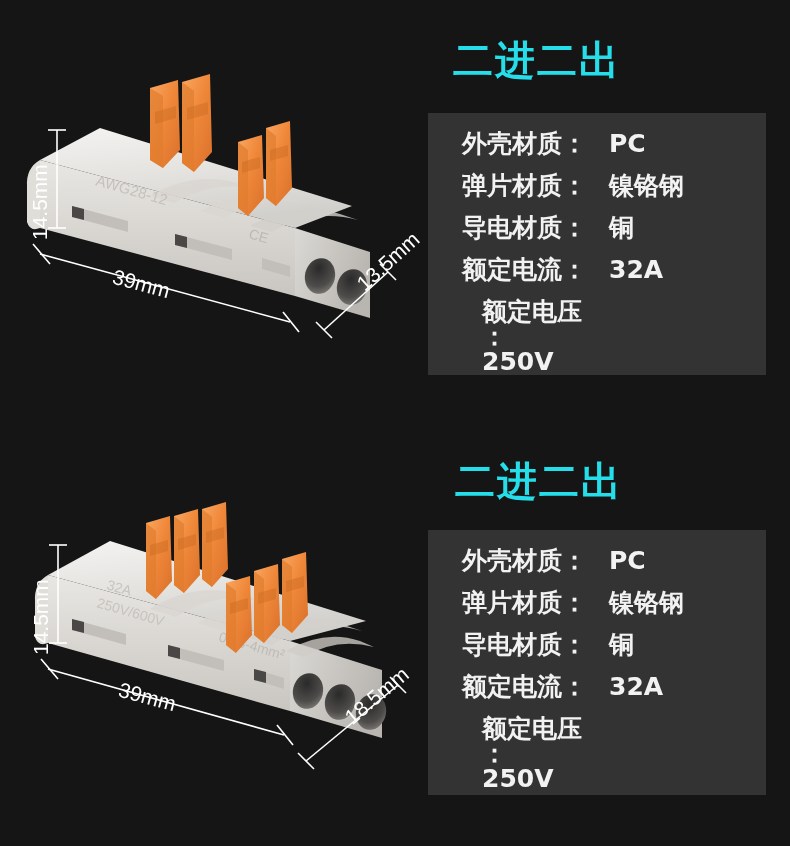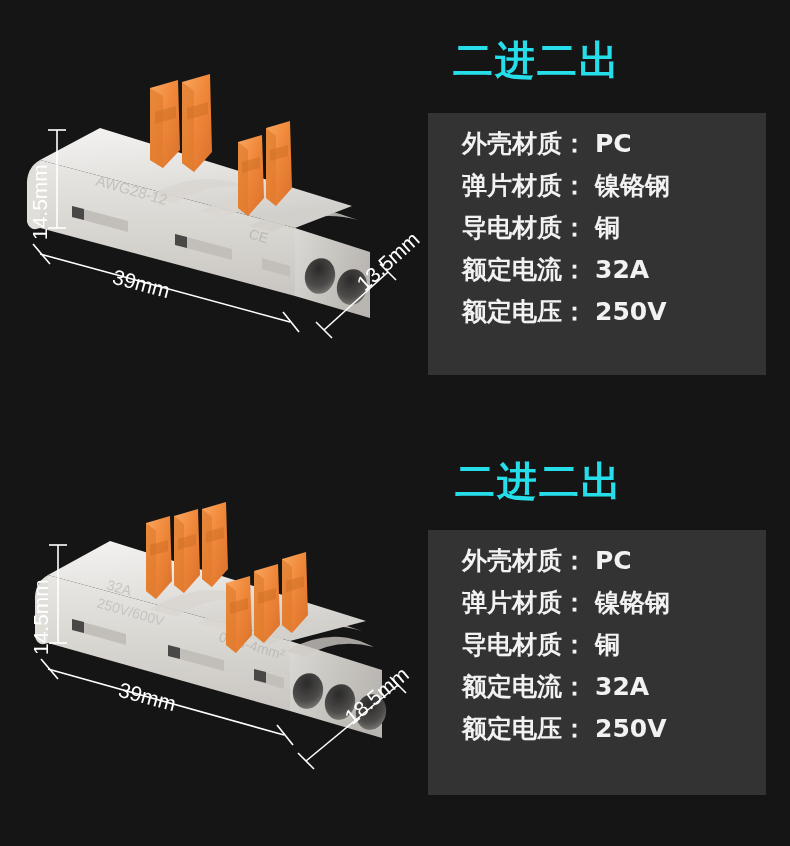--- a/index.html
+++ b/index.html
@@ -51,24 +51,24 @@
     display: flex;
     align-items: baseline;
     color: #f2f2f2;
     font-size: 25px;
     font-weight: bold;
     line-height: 1;
     margin-bottom: 17px;
     white-space: nowrap;
     font-family: "DejaVu Sans", "Liberation Sans", sans-serif;
   }
-  .spec-row:last-child { margin-bottom: 0; }
+  .spec-row:last-child { margin-bottom: 0; flex-direction: column; }
   .spec-label { }
   .spec-colon { margin: 0 2px 0 0; }
-  .spec-value { margin-left: 6px; }
+  .spec-value { margin-left: 20px; }
 
   
   .connector {
     position: absolute;
     transform-origin: center center;
   }
 
   .dim-text {
     position: absolute;
     color: #ffffff;

